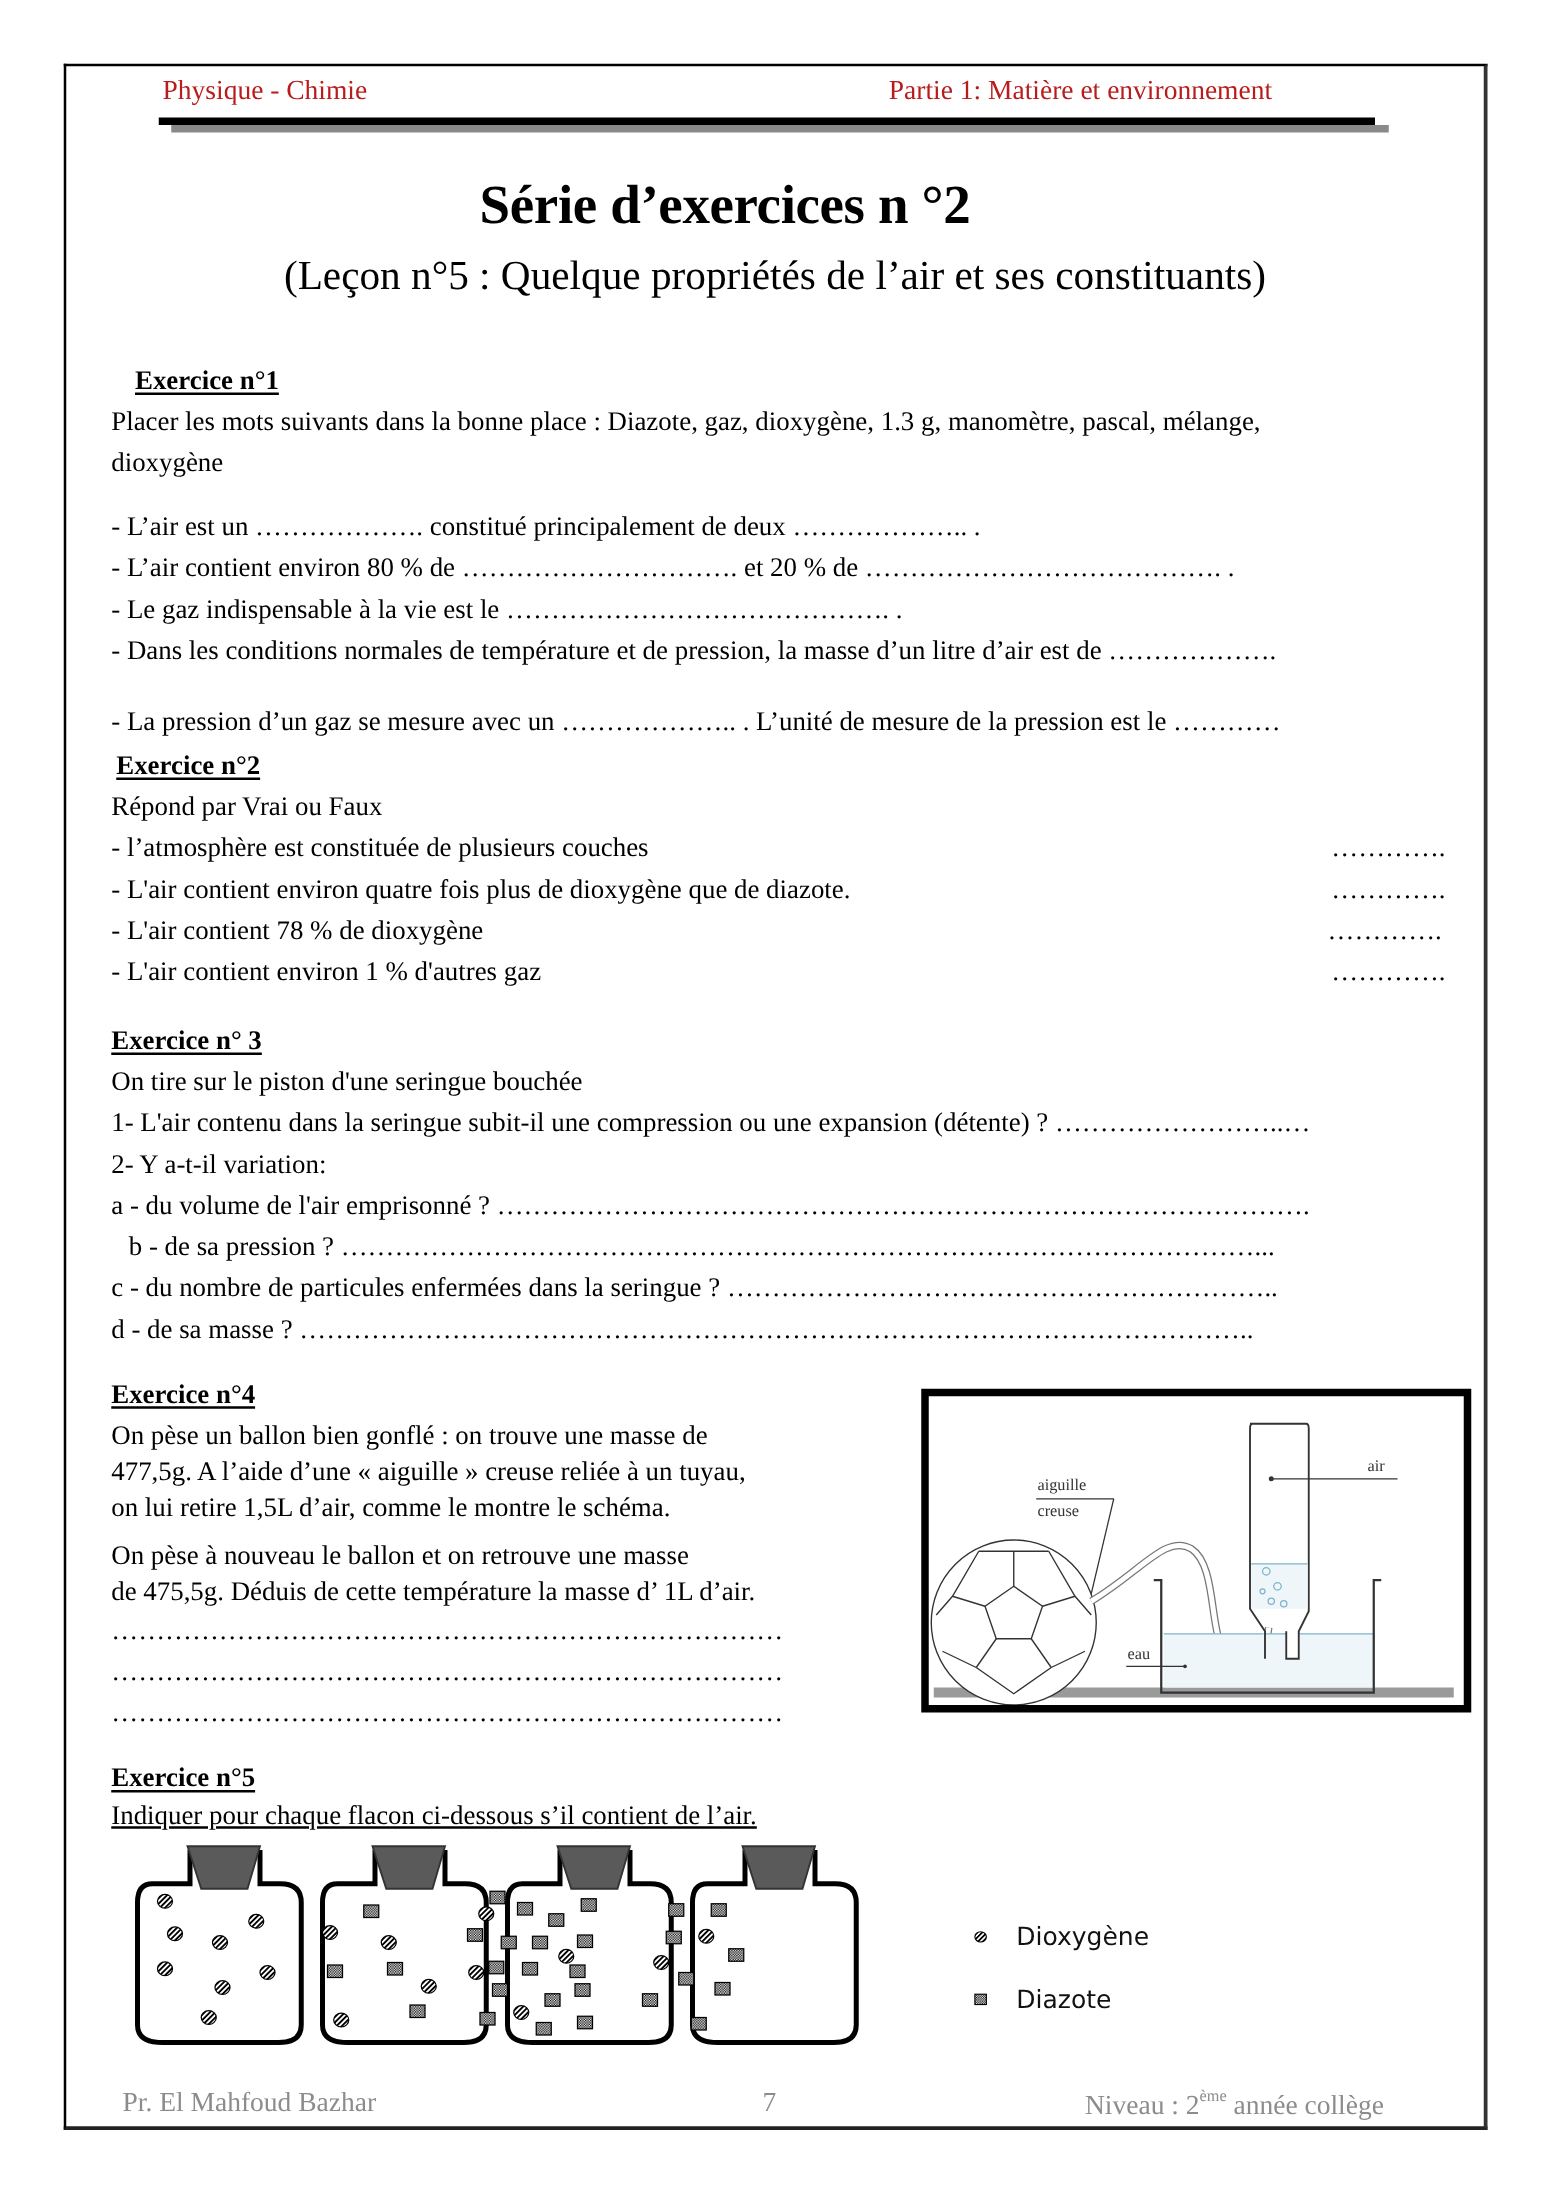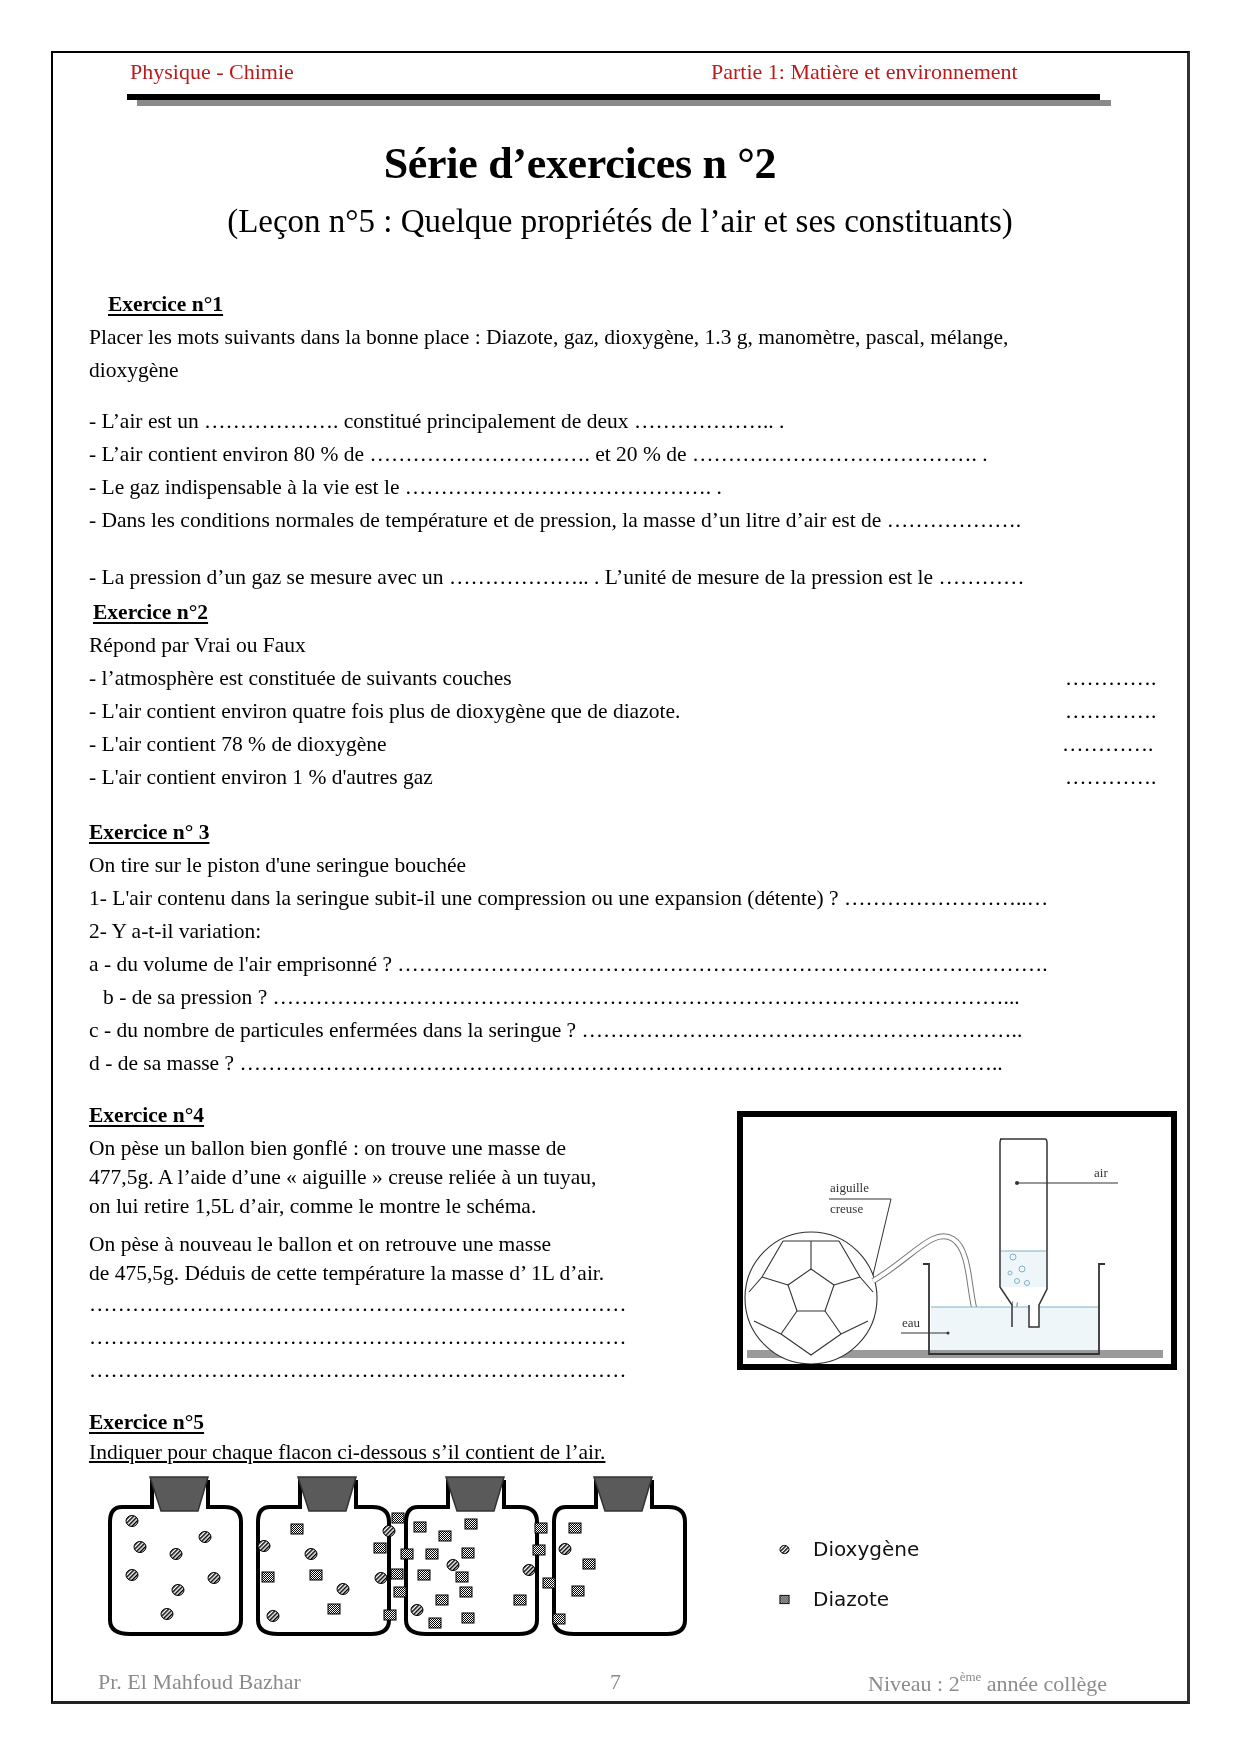--- a/index.html
+++ b/index.html
@@ -39,21 +39,21 @@
 <div class="line" style="left:89px; top:325px;">Placer les mots suivants dans la bonne place : Diazote, gaz, dioxygène, 1.3 g, manomètre, pascal, mélange,</div>
 <div class="line" style="left:89px; top:358px;">dioxygène</div>
 <div class="line" style="left:89px; top:409px;">- L’air est un ………………. constitué principalement de deux ……………….. .</div>
 <div class="line" style="left:89px; top:442px;">- L’air contient environ 80 % de …………………………. et 20 % de …………………………………. .</div>
 <div class="line" style="left:89px; top:475px;">- Le gaz indispensable à la vie est le ……………………………………. .</div>
 <div class="line" style="left:89px; top:508px;">- Dans les conditions normales de température et de pression, la masse d’un litre d’air est de ……………….</div>
 <div class="line" style="left:89px; top:541px;margin-top:24px;">- La pression d’un gaz se mesure avec un ……………….. . L’unité de mesure de la pression est le …………</div>
 
 <div class="h-ex" style="left:93px; top:600px;text-align:center;">Exercice n°2</div>
 <div class="line" style="left:89px; top:633px;">Répond par Vrai ou Faux</div>
-<div class="line" style="left:89px; top:666px;">- l’atmosphère est constituée de suivants couches</div>
+<div class="line" style="left:89px; top:666px;">- l’atmosphère est constituée de plusieurs couches</div>
 <div class="ans" style="left:1065px; top:666px;">………….</div>
 <div class="line" style="left:89px; top:699px;">- L'air contient environ quatre fois plus de dioxygène que de diazote.</div>
 <div class="ans" style="left:1065px; top:699px;">………….</div>
 <div class="line" style="left:89px; top:732px;">- L'air contient 78 % de dioxygène</div>
 <div class="ans" style="left:1062px; top:732px;">………….</div>
 <div class="line" style="left:89px; top:765px;">- L'air contient environ 1 % d'autres gaz</div>
 <div class="ans" style="left:1065px; top:765px;">………….</div>
 
 <div class="h-ex" style="left:89px; top:820px;">Exercice n° 3</div>
 <div class="line" style="left:89px; top:853px;">On tire sur le piston d'une seringue bouchée</div>

